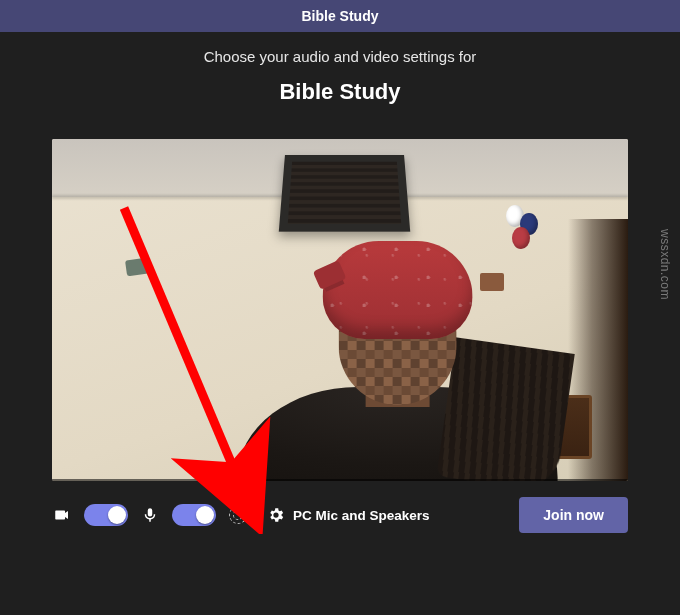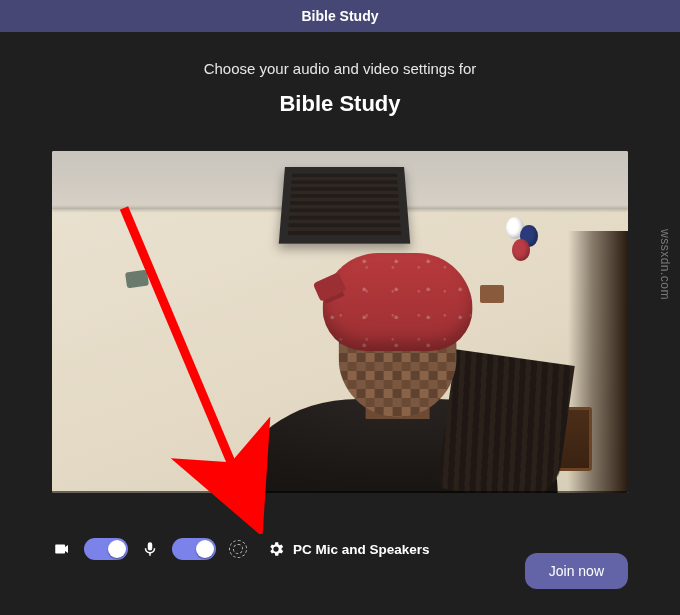--- a/index.html
+++ b/index.html
@@ -16,21 +16,21 @@
       height: 32px;
       background: #464775;
       display: flex;
       align-items: center;
       justify-content: center;
       font-size: 14px;
       font-weight: 600;
     }
     .heading {
       text-align: center;
-      margin-top: 28px;
+      margin-top: 16px;
       font-size: 15px;
       color: #e6e6e6;
       font-weight: 400;
     }
     .meeting-name {
       text-align: center;
       margin-top: 14px;
       font-size: 22px;
       font-weight: 700;
     }
@@ -169,22 +169,22 @@
     }
     .blur-icon::before { inset:0; }
     .blur-icon::after { inset:4px; }
     .device-group {
       display:flex; align-items:center; gap:7px; margin-left:6px;
       font-size:13.5px; font-weight:600;
     }
     .spacer { flex:1; }
     .join-btn {
       background:#6264a7; color:#fff;
-      padding: 10px 24px; border-radius:12px;
-      font-size:14px; font-weight:400; border:none; cursor:pointer;margin-top:44px;
+      padding: 10px 24px; border-radius:4px;
+      font-size:14px; font-weight:700; border:none; cursor:pointer;
     }
     
     .annotation-arrow {
       position:absolute; left:96px; top:194px; width:200px; height:340px;
       pointer-events:none;
     }
     
     .wm {
       position:absolute; right:8px; top:300px;
       transform: rotate(90deg); transform-origin: right top;

